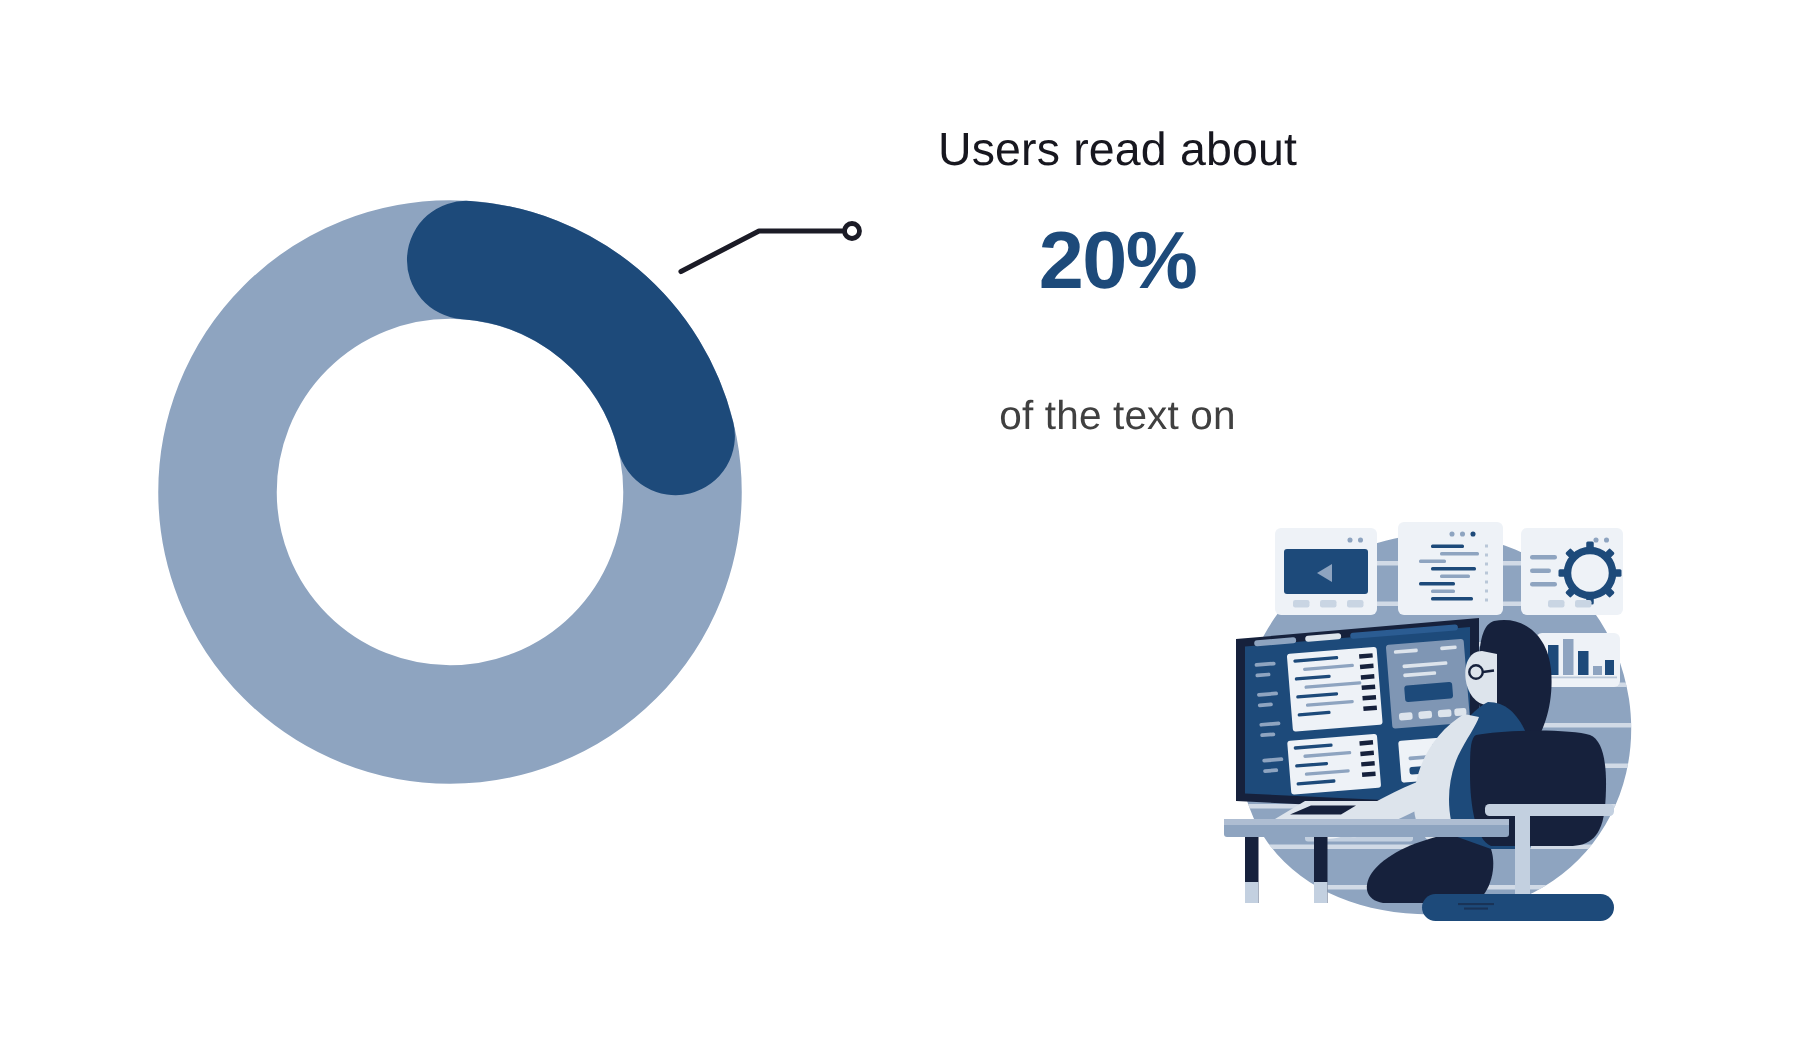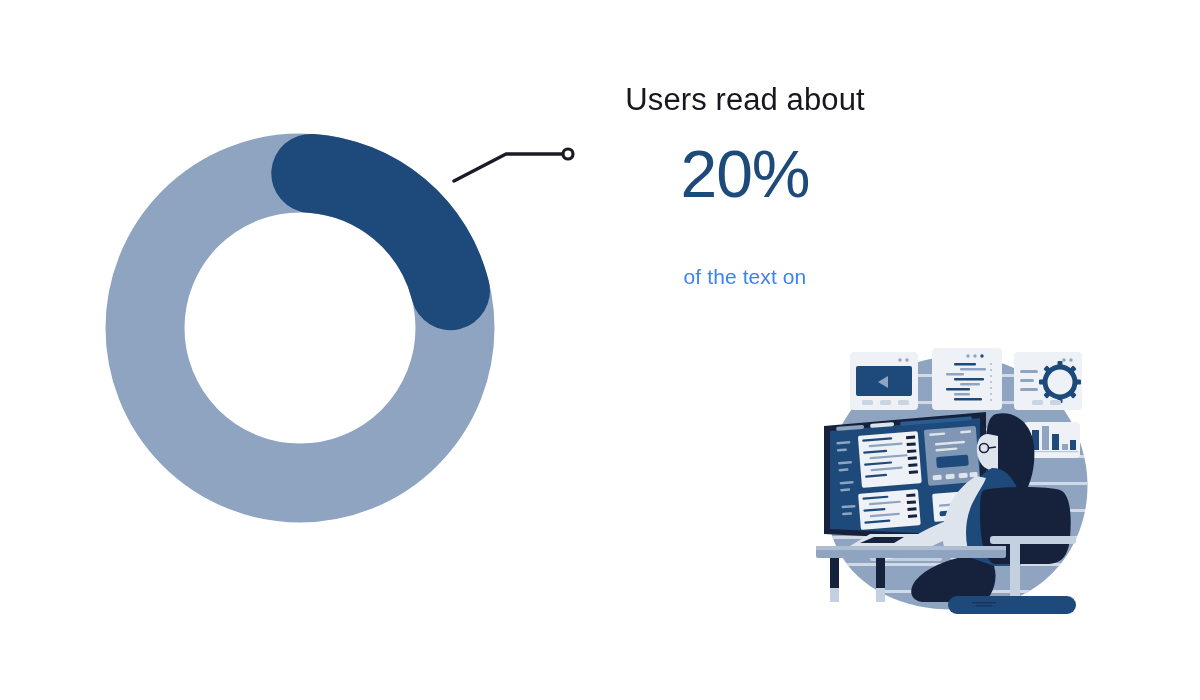--- a/index.html
+++ b/index.html
@@ -22,25 +22,25 @@
   
   .textblock{
     position:absolute;left:545px;top:80px;width:400px;
     text-align:center;
   }
   .t-lead{
     font-size:31px;line-height:40px;color:#17171f;font-weight:400;
     letter-spacing:0.1px;
   }
   .t-big{
-    font-size:66px;line-height:96px;font-weight:400;color:#1d4a7a;
+    font-size:54px;line-height:96px;font-weight:700;color:#1d4a7a;
     letter-spacing:-1px;margin-top:6px;margin-bottom:2px;
   }
   .t-sub{
-    font-size:21px;line-height:38px;color:#3b82f6;font-weight:400;
+    font-size:27px;line-height:38px;color:#404040;font-weight:400;
     letter-spacing:0.1px;
     margin-top:36px;
   }
 
   
   .illus{position:absolute;left:808px;top:338px;width:300px;height:292px;}
   .illus svg{display:block;width:300px;height:292px;}
 </style>
 </head>
 <body>

